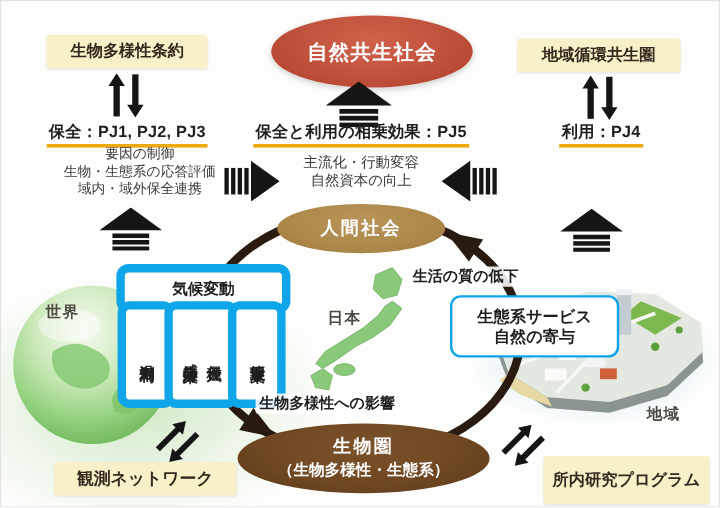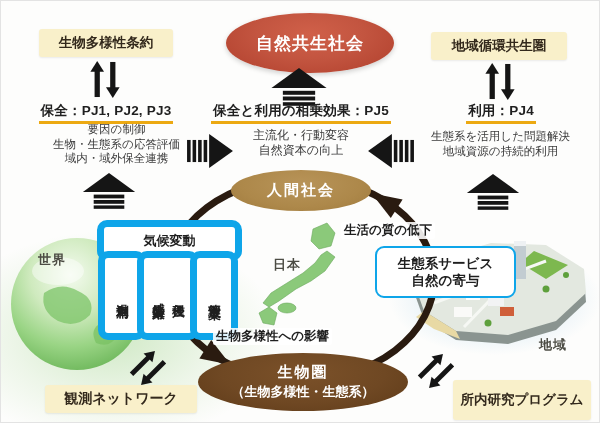--- a/index.html
+++ b/index.html
@@ -152,24 +152,20 @@
 
   <div class="abs para" style="left:28px;top:121px;width:175px;">
     <div>要因の制御</div>
     <div>生物・生態系の応答評価</div>
     <div>域内・域外保全連携</div>
   </div>
   <div class="abs para" style="left:225px;top:127px;width:150px;font-size:12px;">
     <div>主流化・行動変容</div>
     <div>自然資本の向上</div>
   </div>
-  <div class="abs para" style="left:412px;top:128px;width:175px;">
-    <div>生態系を活用した問題解決</div>
-    <div>地域資源の持続的利用</div>
-  </div>
 
   <svg class="abs" style="left:183px;top:133px;" width="52" height="34" viewBox="0 0 54 40">
     <g fill="#151515">
       <rect x="0" y="7" width="4.2" height="26"></rect>
         <rect x="6.5" y="7" width="4.2" height="26"></rect>
       <rect x="13" y="7" width="4.2" height="26"></rect>
         <rect x="19.5" y="7" width="4.2" height="26"></rect>
       <polygon points="26,0 26,40 54,20"></polygon>
     </g>
   </svg>

